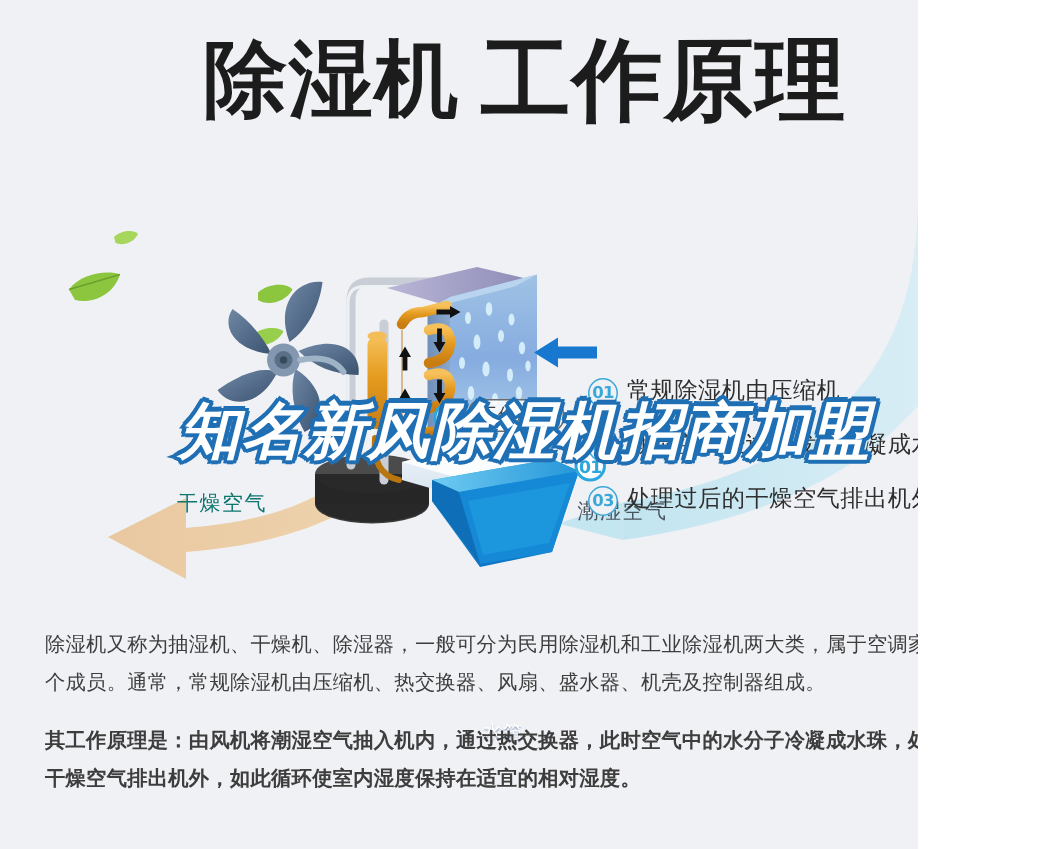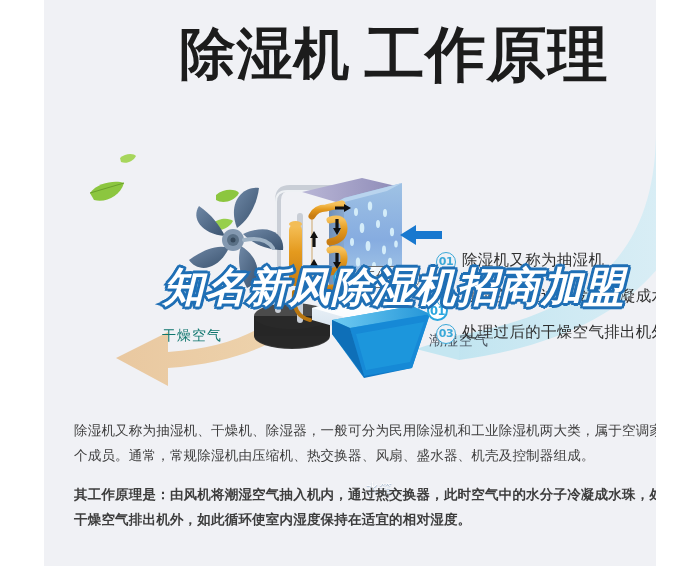--- a/index.html
+++ b/index.html
@@ -13,21 +13,20 @@
     overflow: hidden;
     font-family: "DejaVu Sans", "Liberation Sans", sans-serif;
   }
 
   #page {
     position: relative;
     width: 612px;
     height: 566px;
     background: #f0f1f5;
     overflow: hidden;
-    margin-left: 44px;
   }
 
   
   #title-bar {
     position: absolute;
     left: 0; top: 22px;
     width: 700px;
     text-align: center;
     white-space: nowrap;
   }
@@ -406,21 +405,21 @@
 
     <div class="badge filled" id="badge-01-wet">01</div>
     <div class="diag-label" id="lbl-wet">潮湿空气</div>
 
     <div class="diag-label" id="lbl-tank">水箱</div>
   </div>
 
   <div id="legend">
     <div class="legend-row">
       <div class="legend-badge">01</div>
-      <div class="legend-text">除湿机又称为抽湿机</div>
+      <div class="legend-text">常规除湿机由压缩机</div>
     </div>
     <div class="legend-row">
       <div class="legend-badge">02</div>
       <div class="legend-text">潮湿空气经过蒸发器冷凝成水珠</div>
     </div>
     <div class="legend-row">
       <div class="legend-badge">03</div>
       <div class="legend-text">处理过后的干燥空气排出机外</div>
     </div>
   </div>

